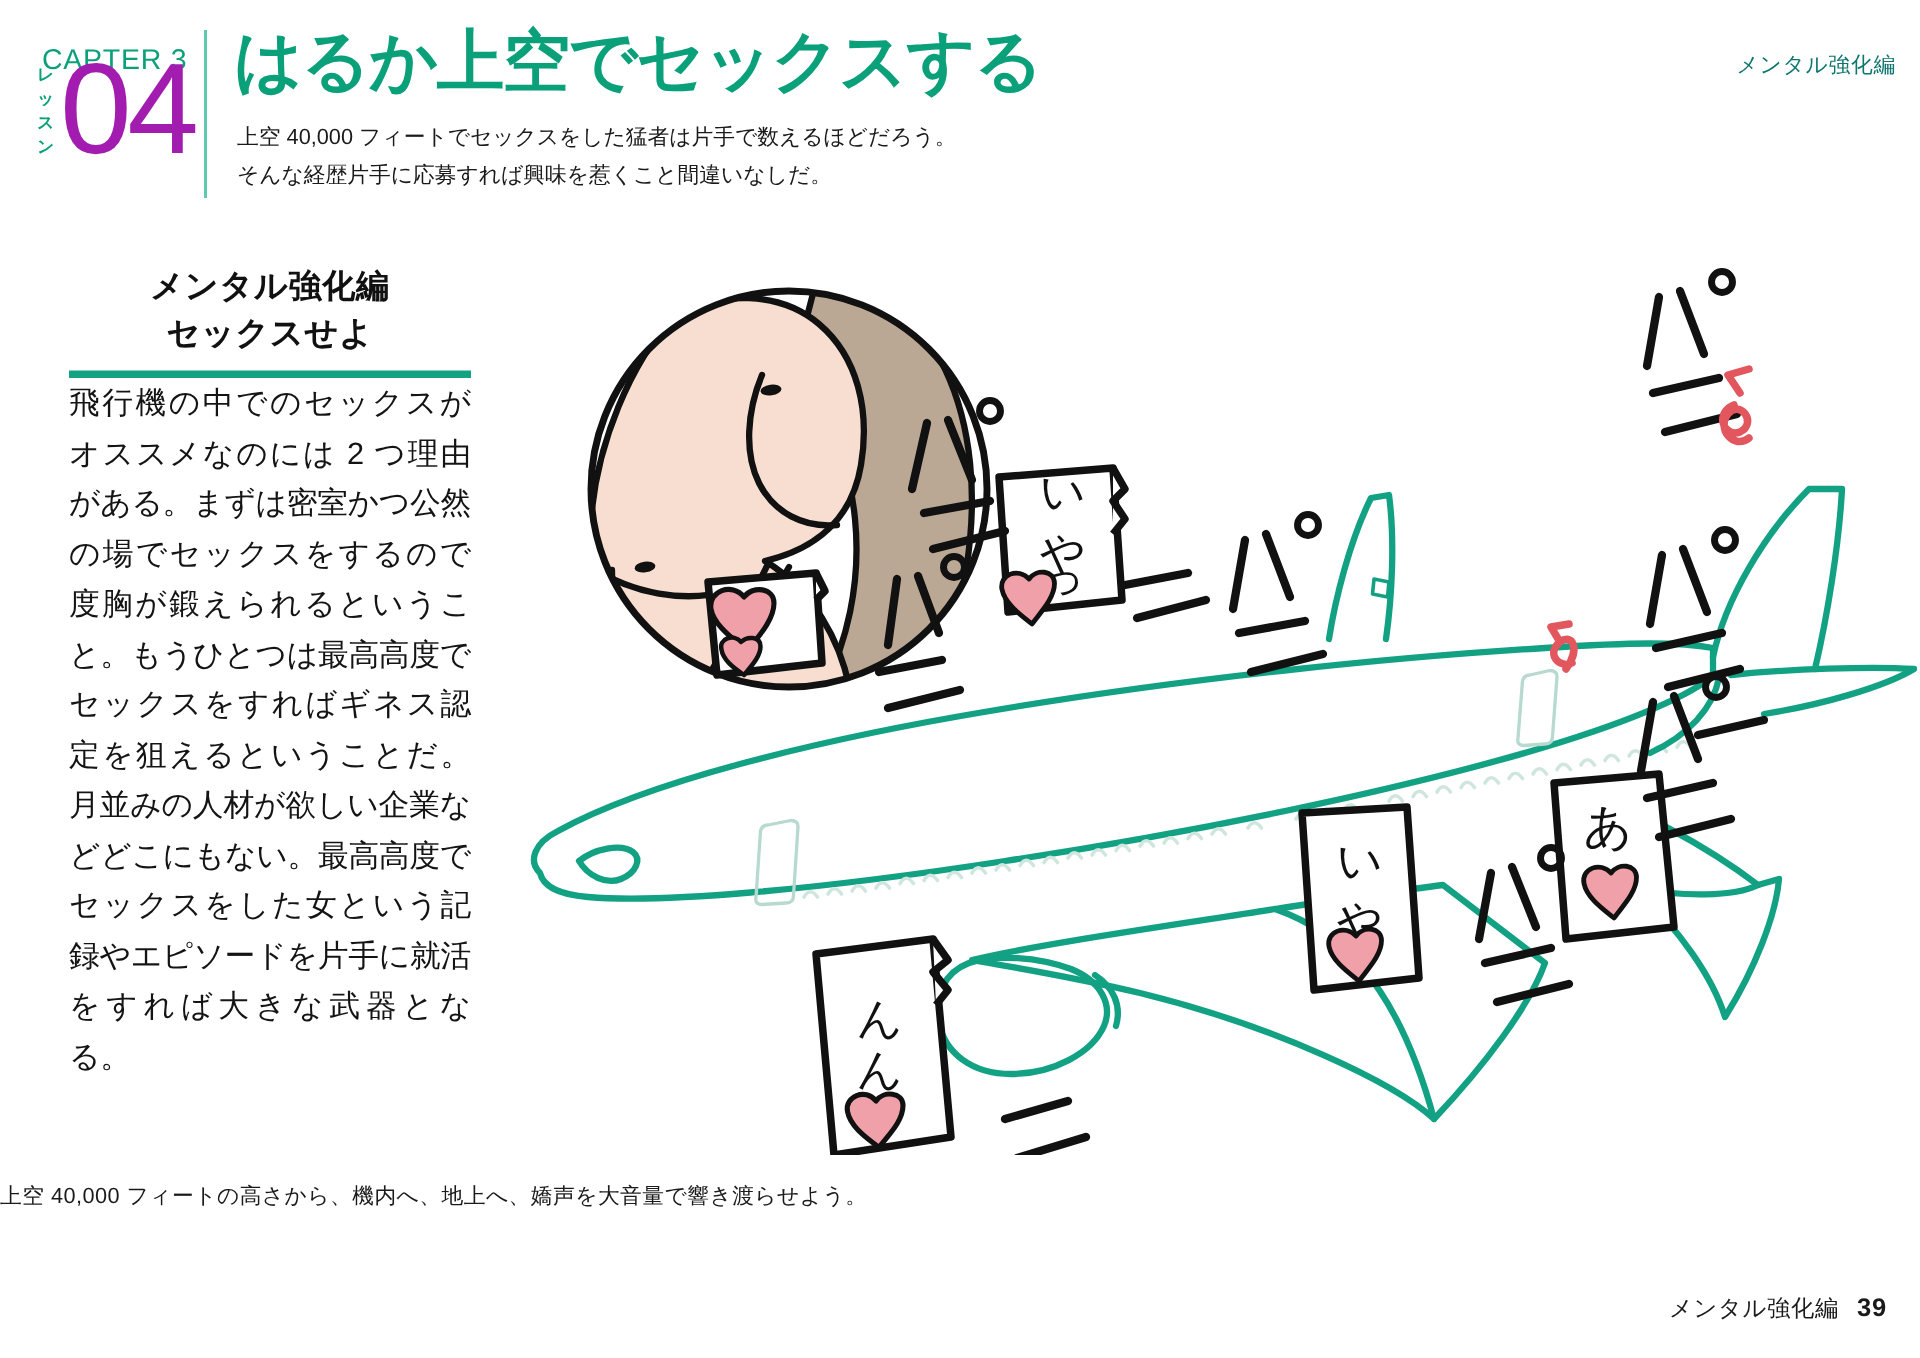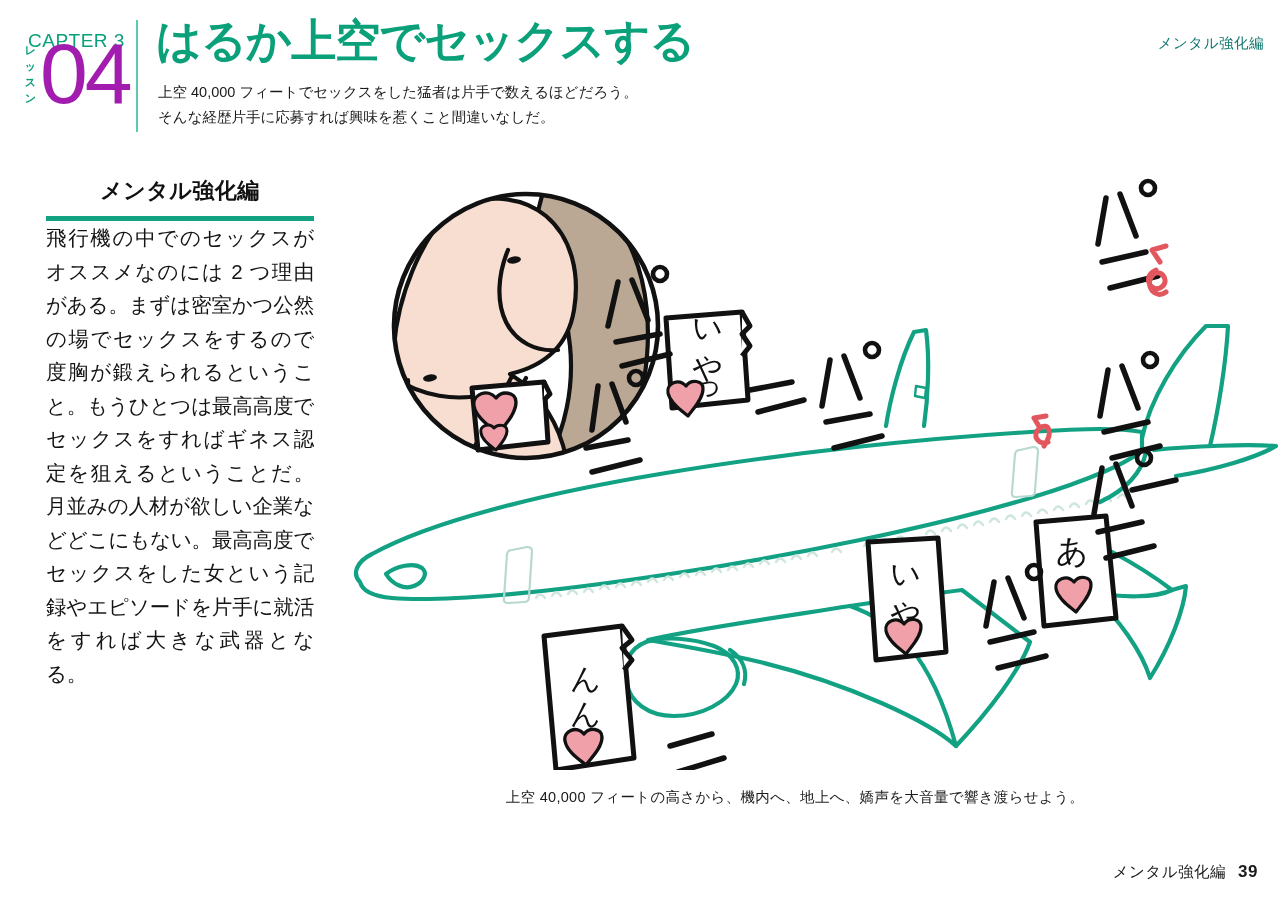--- a/index.html
+++ b/index.html
@@ -118,21 +118,21 @@
     left: 330px; top: 150px;
     width: 950px; height: 620px;
   }
   #illus svg { display: block; }
 
   
   .figure-caption {
     position: absolute;
     left: 0; top: 788px;
     width: 1084px;
-    text-align: right;
+    text-align: left;
     font-size: 14.5px;
     color: #1a1a1a;
     letter-spacing: 0.3px;
   }
   .footer {
     position: absolute;
     right: 22px; bottom: 22px;
     font-size: 15.5px;
     color: #1a1a1a;
     letter-spacing: 0.5px;
@@ -160,20 +160,21 @@
 
     <div class="main-title">はるか上空でセックスする</div>
     <div class="sub-title">上空 40,000 フィートでセックスをした猛者は片手で数えるほどだろう。そんな経歴片手に応募すれば興味を惹くこと間違いなしだ。</div>
 
     <div class="section-tag">メンタル強化編</div>
   </div>
 
   <div id="leftcol">
     <div class="col-heading">
       <div>メンタル強化編</div>
+      <div>セックスせよ</div>
     </div>
     <div class="col-rule"></div>
     <div class="col-body">飛行機の中でのセックスがオススメなのには 2 つ理由がある。まずは密室かつ公然の場でセックスをするので度胸が鍛えられるということ。もうひとつは最高高度でセックスをすればギネス認定を狙えるということだ。月並みの人材が欲しい企業などどこにもない。最高高度でセックスをした女という記録やエピソードを片手に就活をすれば大きな武器となる。</div>
   </div>
 
   <div id="illus">
     <svg width="950" height="620" viewBox="0 0 950 620" xmlns="http://www.w3.org/2000/svg">
 
       <g fill="none" stroke="#12a183" stroke-width="4.2" stroke-linecap="round" stroke-linejoin="round">
 

